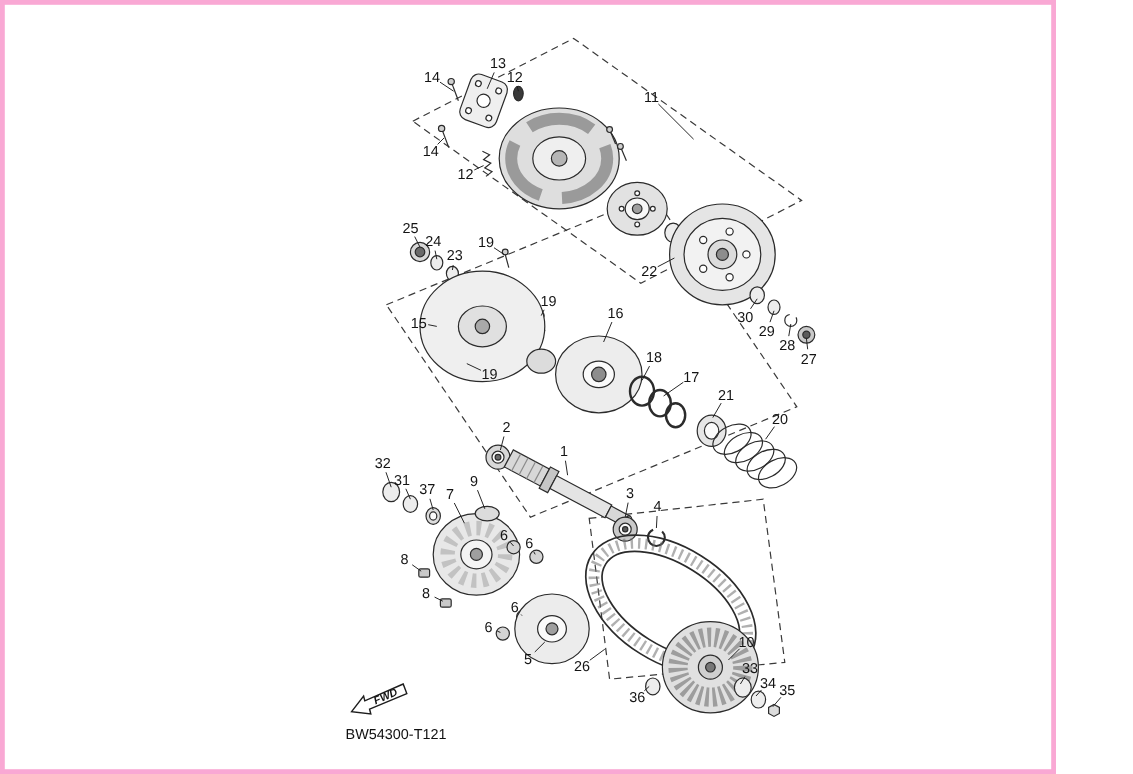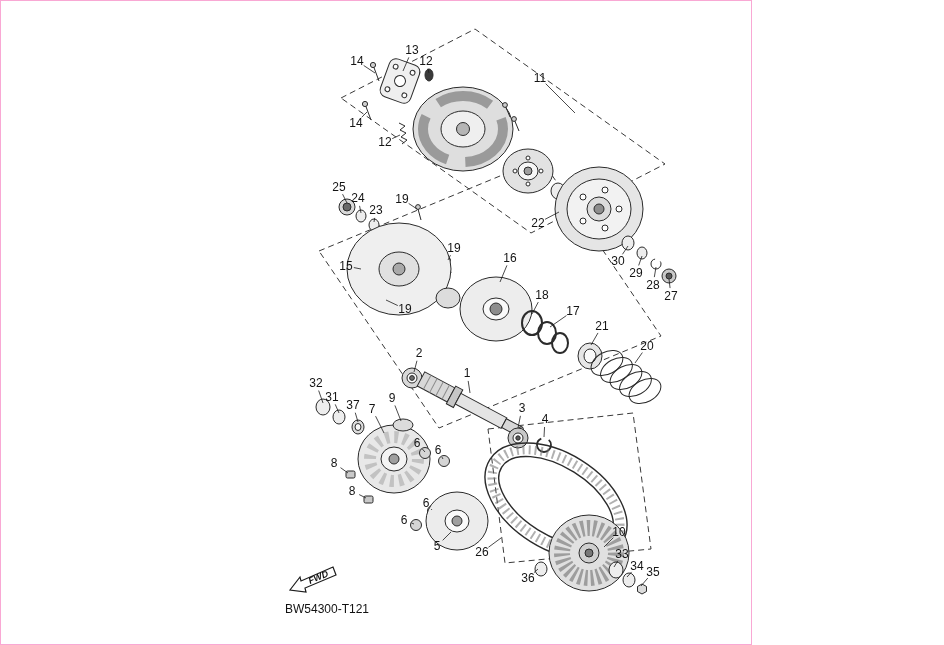--- a/index.html
+++ b/index.html
@@ -1,20 +1,20 @@
 <!DOCTYPE html>
 <html><head>
 <meta charset="utf-8">
 <style>
   html,body{margin:0;padding:0;background:#fff;}
   .stage{
     position:relative;
-    width:752px;height:645px;
+    width:880px;height:645px;
     background:#ffffff;
-    border:1px solid #f9a8d4;
+    border:4px solid #f9a8d4;
     box-sizing:border-box;
     font-family:"Liberation Sans",sans-serif;
     overflow:hidden;
   }
   svg{display:block;}
   .callout-text{
     font-family:"Liberation Sans",sans-serif;
     font-size:12px;
     fill:#141414;
     text-anchor:middle;

